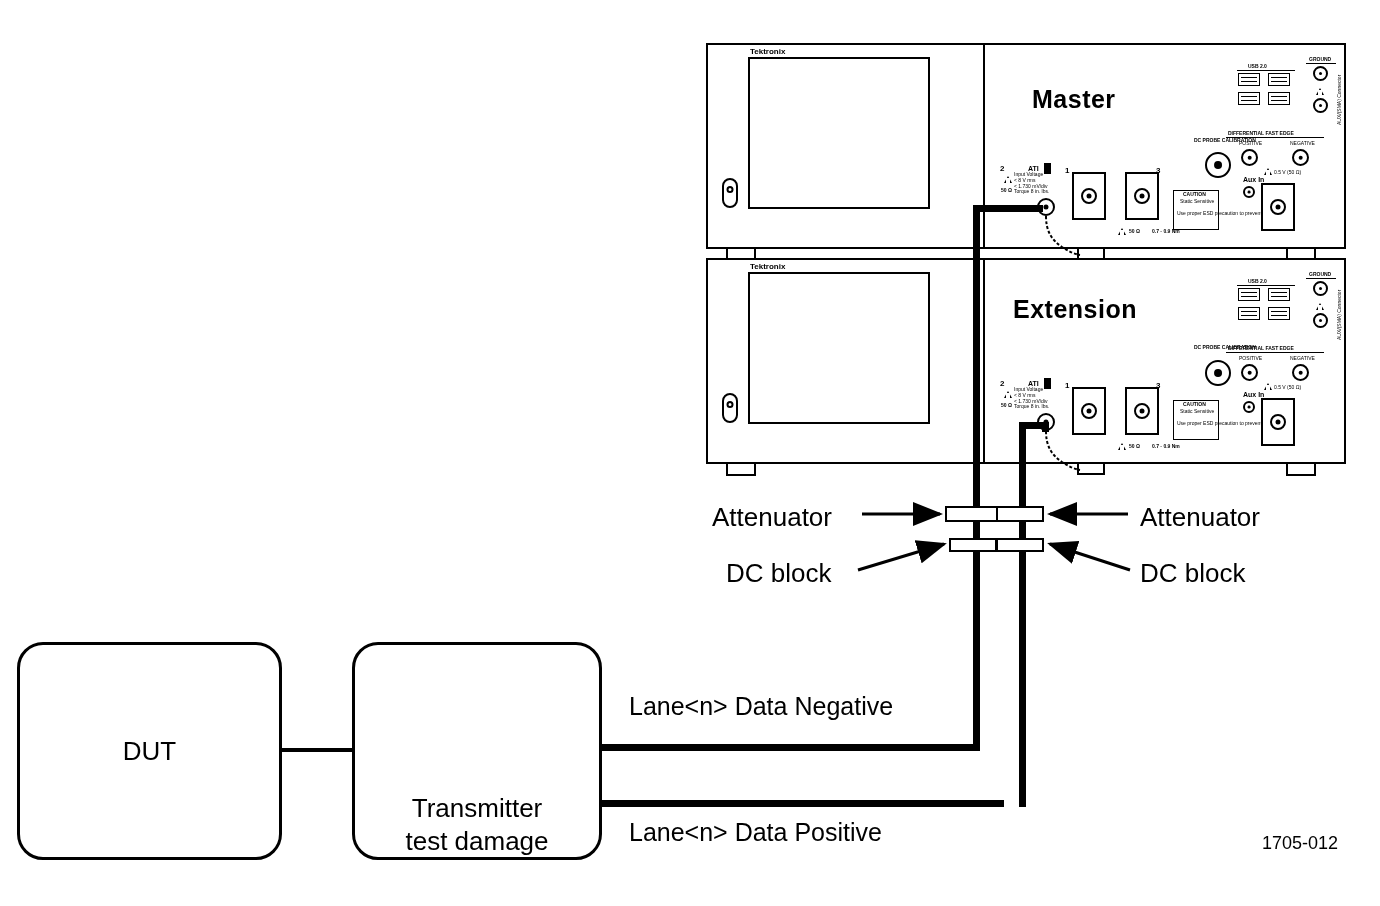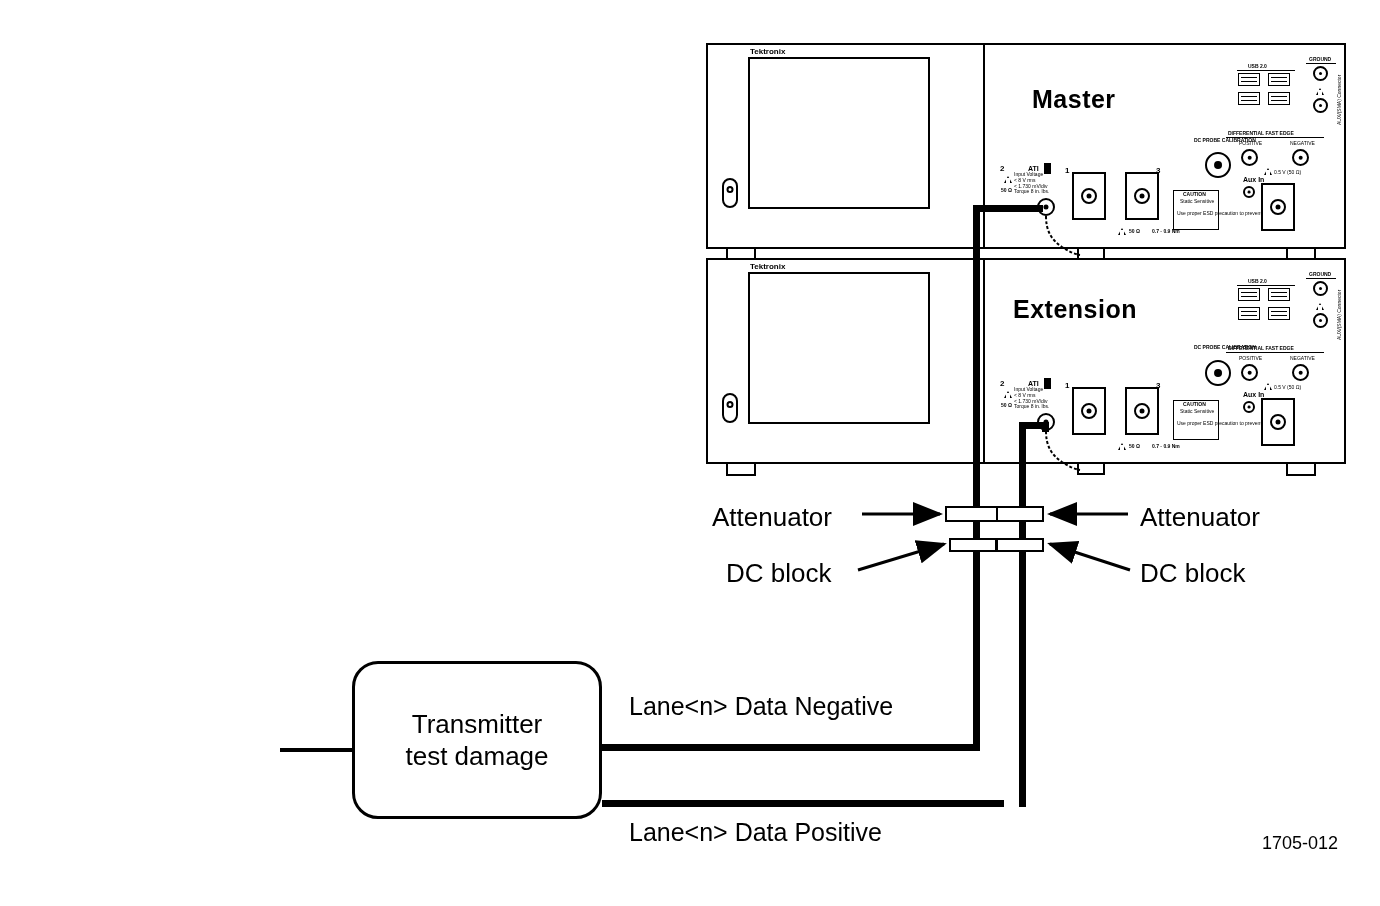--- a/index.html
+++ b/index.html
@@ -406,21 +406,24 @@
     <line x1="858" y1="570" x2="944" y2="544" stroke="#000" stroke-width="3" marker-end="url(#arrow)"></line>
 
     <line x1="1130" y1="570" x2="1050" y2="544" stroke="#000" stroke-width="3" marker-end="url(#arrow)"></line>
   </svg>
 
   <div class="calloutlabel" style="left:712px; top:502px;">Attenuator</div>
   <div class="calloutlabel" style="left:1140px; top:502px;">Attenuator</div>
   <div class="calloutlabel" style="left:726px; top:558px;">DC block</div>
   <div class="calloutlabel" style="left:1140px; top:558px;">DC block</div>
 
-  <div class="rbox" style="left:352px; top:661px; width:250px; height:158px;">
+  <div class="rbox" style="left:17px; top:642px; width:265px; height:218px;">
+    <span>DUT</span>
+  </div>
+  <div class="rbox" style="left:352px; top:642px; width:250px; height:218px;align-items:flex-end;">
     <span>
       <span>Transmitter</span><br>
       <span>test damage</span>
     </span>
   </div>
   <div class="cable" style="left:280px; top:748px; width:74px; height:4px;"></div>
 
   <div class="cablelabel" style="left:629px; top:818px;">Lane&lt;n&gt; Data Positive</div>
   <div class="cablelabel" style="left:629px; top:692px;">Lane&lt;n&gt; Data Negative</div>
 

